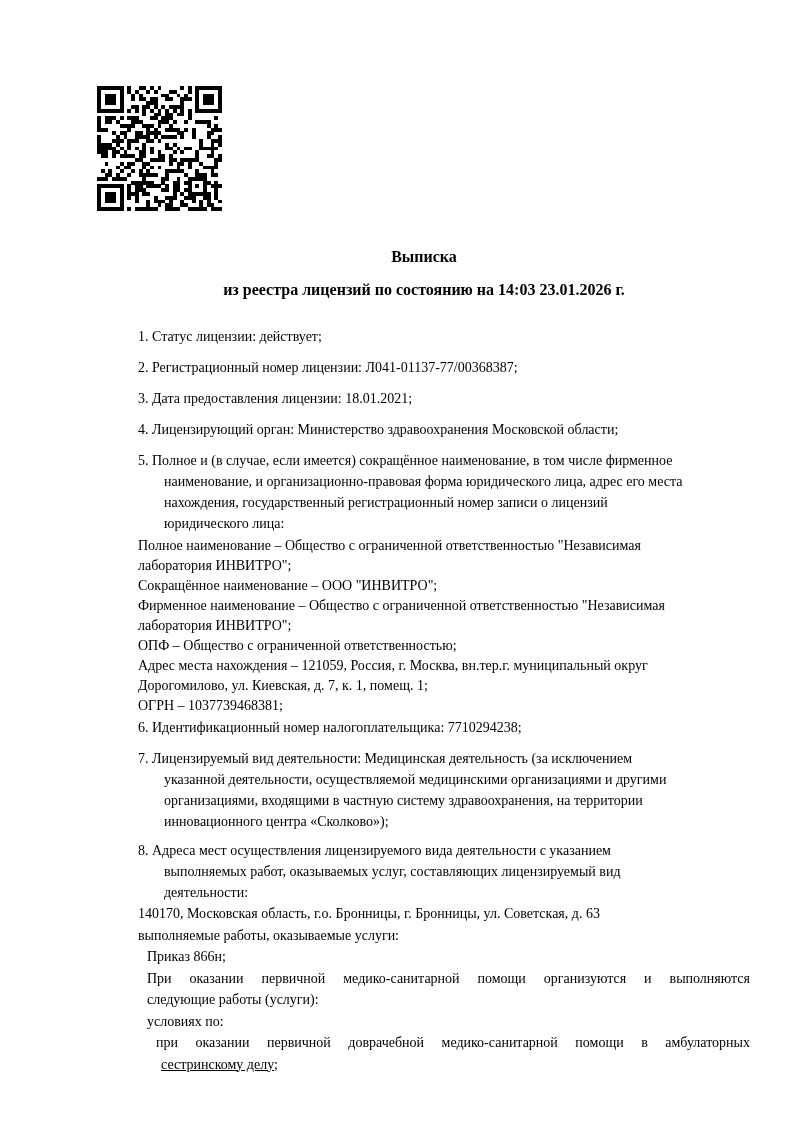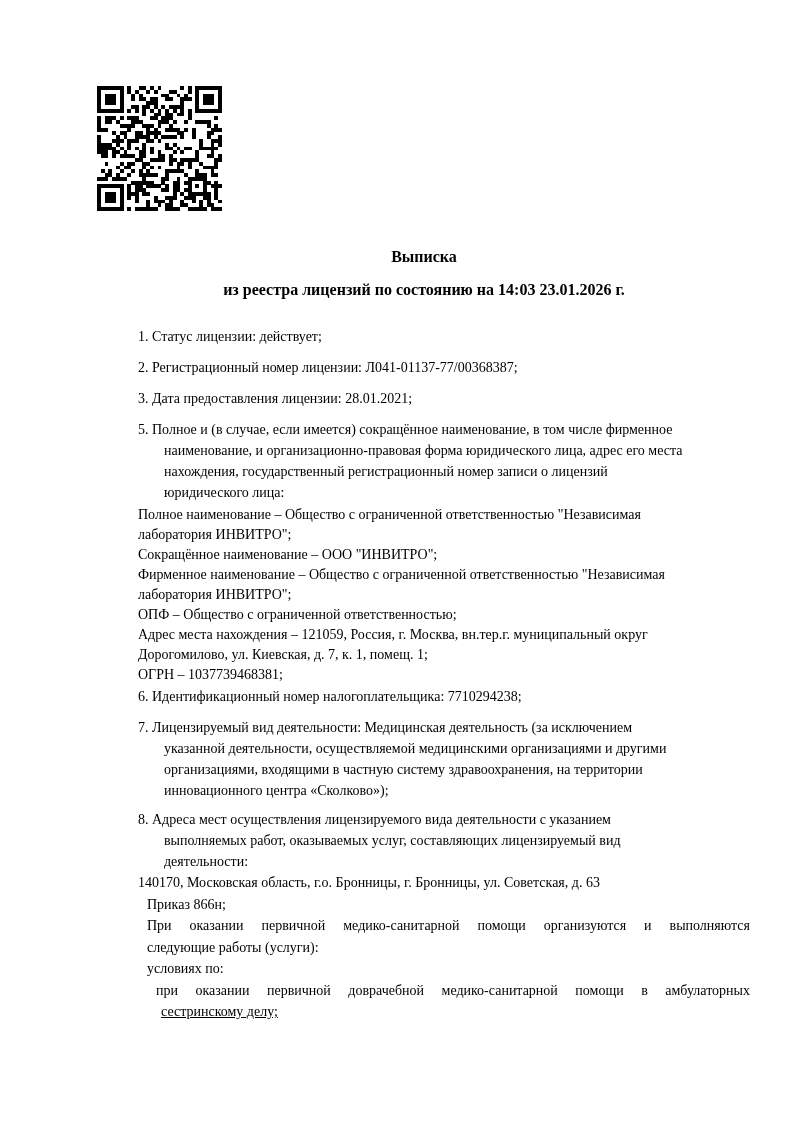--- a/index.html
+++ b/index.html
@@ -580,21 +580,22 @@
       <rect x="121.21" y="121.21" width="3.84" height="3.84"></rect>
     </svg>
 
   <div class="content">
 
     <div class="hdr title">Выписка</div>
     <div class="hdr subtitle">из реестра лицензий по состоянию на 14:03 23.01.2026 г.</div>
 
     <div class="ln mb10">1. Статус лицензии: действует;</div>
     <div class="ln mb10">2. Регистрационный номер лицензии: Л041-01137-77/00368387;</div>
-    <div class="ln mb10">3. Дата предоставления лицензии: 28.01.2021;</div>
+    <div class="ln mb10">3. Дата предоставления лицензии: 18.01.2021;</div>
+    <div class="ln mb10">4. Лицензирующий орган: Министерство здравоохранения Московской области;</div>
 
     <div class="mb2">
       <div class="ln">5. Полное и (в случае, если имеется) сокращённое наименование, в том числе фирменное</div>
       <div class="ln cont">наименование, и организационно-правовая форма юридического лица, адрес его места</div>
       <div class="ln cont">нахождения, государственный регистрационный номер записи о лицензий</div>
       <div class="ln cont">юридического лица:</div>
     </div>
 
     <div class="mb1">
       <div class="org-ln">Полное наименование – Общество с ограниченной ответственностью "Независимая</div>
@@ -618,20 +619,21 @@
     </div>
 
     <div>
       <div class="ln">8. Адреса мест осуществления лицензируемого вида деятельности с указанием</div>
       <div class="ln cont">выполняемых работ, оказываемых услуг, составляющих лицензируемый вид</div>
       <div class="ln cont">деятельности:</div>
     </div>
 
     <div>
       <div class="wk">140170, Московская область, г.о. Бронницы, г. Бронницы, ул. Советская, д. 63</div>
+      <div class="wk">выполняемые работы, оказываемые услуги:</div>
       <div class="wk ind9">Приказ 866н;</div>
       <div class="wk ind9 just">При оказании первичной медико-санитарной помощи организуются и выполняются</div>
       <div class="wk ind9">следующие работы (услуги):</div>
       <div class="wk ind9">условиях по:</div>
       <div class="wk ind18 just">при оказании первичной доврачебной медико-санитарной помощи в амбулаторных</div>
       <div class="wk ind23">сестринскому делу;</div>
     </div>
 
   </div>
 </div>

